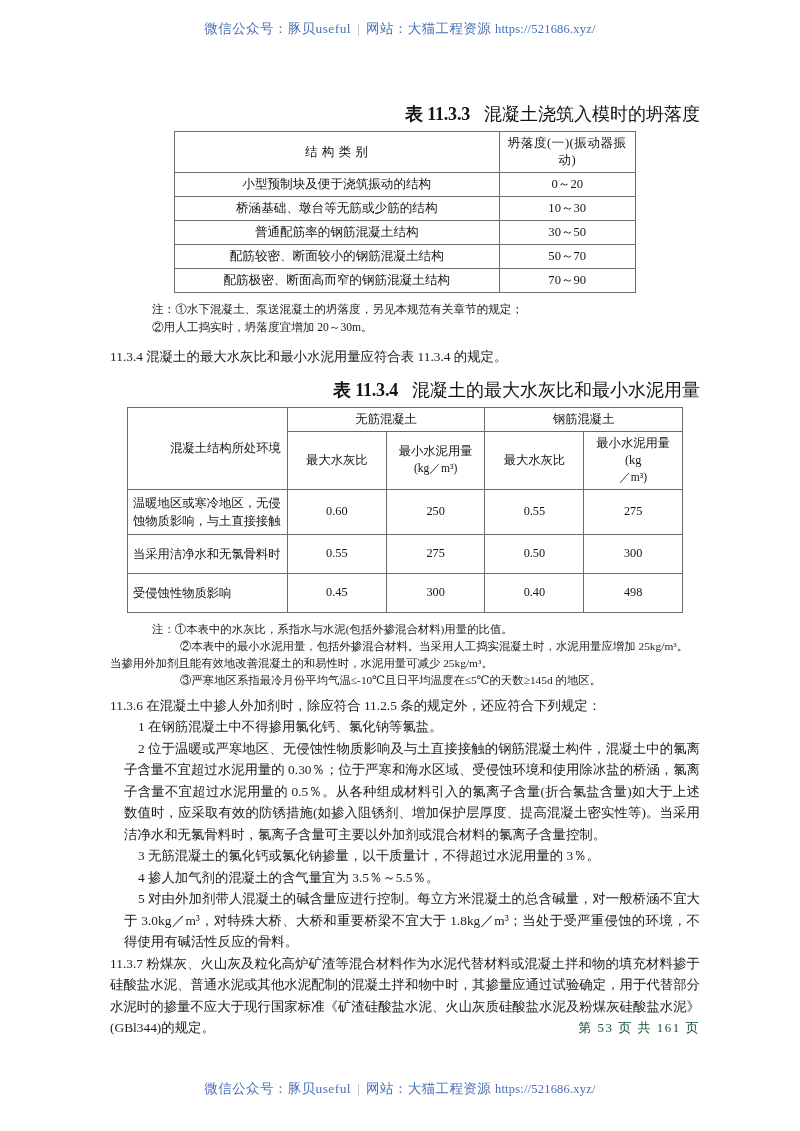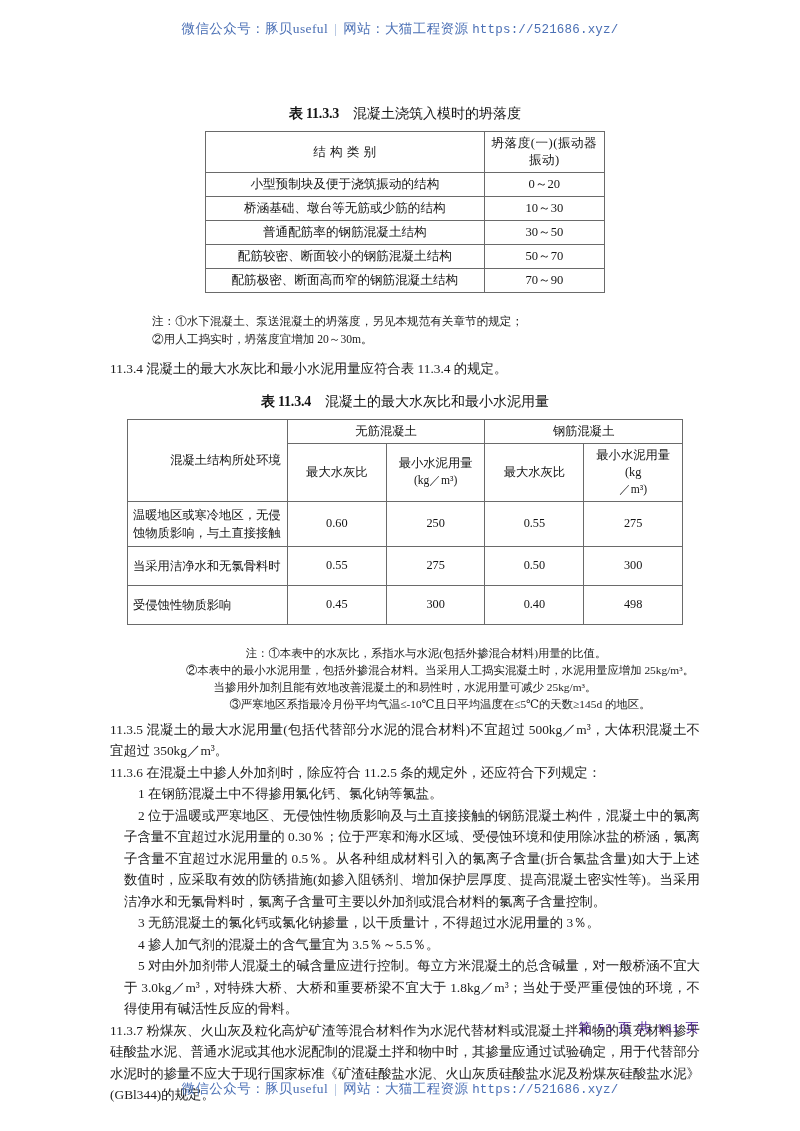--- a/index.html
+++ b/index.html
@@ -27,21 +27,21 @@
     left: 0;
     width: 800px;
     text-align: center;
     color: #4a6fb5;
     font-size: 13.5px;
     letter-spacing: 0.4px;
     white-space: nowrap;
     font-family: "Liberation Serif", "DejaVu Serif", serif;
   }
   .watermark .wm-url {
-    font-family: Liberation Mono, monospace;
+    font-family: Liberation Serif, serif;
     font-size: 12.5px;
     letter-spacing: 0.2px;
   }
   .watermark .wm-sep {
     color: #9db3d8;
     margin: 0 6px;
   }
   .watermark .wm-latin {
     font-family: "Liberation Serif", "DejaVu Serif", serif;
   }
@@ -65,22 +65,22 @@
     color: #1c1c1c;
   }
   p.para.indent-2 { text-indent: 28px; }
   p.para.sub { padding-left: 14px; text-indent: 14px; }
 
   .spacer-6 { height: 6px; }
   .spacer-10 { height: 10px; }
 
   
   .table-caption {
-    text-align: center;
-    font-size: 14px;
+    text-align: right;
+    font-size: 18px;
     line-height: 20px;
     margin: 12px 0 7px 0;
     color: #141414;
   }
   .table-caption .cap-num {
     font-weight: bold;
     letter-spacing: -0.2px;
   }
   .table-caption .cap-title { margin-left: 14px; }
 
@@ -96,43 +96,43 @@
     border: 1px solid #6a6a6a;
     padding: 3px 6px;
     text-align: center;
     font-weight: normal;
     vertical-align: middle;
     line-height: 17px;
   }
 
   
   #table-1133 {
-    width: 400px;
+    width: 462px;
     margin: 0 auto;
     border-radius: 26px;
   }
   #table-1133 td.t1-struct { width: 330px; }
   #table-1133 td.t1-slump { width: 130px; }
   #table-1133 tr.hdr td { letter-spacing: 0.5px; }
 
   
   .notes {
     font-size: 11.6px;
     line-height: 17.5px;
     color: #1c1c1c;
-    margin-top: 20px;
+    margin-top: 8px;
   }
   .notes .note-head {
     padding-left: 42px;
     text-indent: -42px;
   }
   .note-line { white-space: normal; }
   .note-line.hang { padding-left: 70px; }
   .note-line.flush { padding-left: 0; }
-  .notes-1134 { font-size: 11.4px; line-height: 17px; text-align: center; }
+  .notes-1134 { font-size: 11.4px; line-height: 17px; }
 
   
   #table-1134 {
     width: 556px;
     margin: 0 auto;
     font-size: 12.3px;
   }
   #table-1134 td.env-head {
     width: 168px;
     text-align: right;
@@ -151,21 +151,21 @@
   .footer {
     position: absolute;
     top: 1019px;
     left: 0;
     width: 800px;
     text-align: right;
     padding-right: 100px;
     box-sizing: border-box;
     font-size: 13px;
     letter-spacing: 1.5px;
-    color: #4c1d95;
+    color: #14532d;
   }
 </style>
 </head>
 <body>
 
 <div class="page">
 
   <div class="watermark" id="watermark-top">
     <span>微信公众号：</span><span class="wm-latin">豚贝useful</span><span class="wm-sep">|</span><span>网站：</span><span>大猫工程资源</span> <span class="wm-url">https://521686.xyz/</span>
   </div>
@@ -269,21 +269,20 @@
       <div class="note-line" style="padding-left:70px;text-indent:-28px;">
         <span>注：</span><span>①本表中的水灰比，系指水与水泥(包括外掺混合材料)用量的比值。</span>
       </div>
       <div class="note-line hang">②本表中的最小水泥用量，包括外掺混合材料。当采用人工捣实混凝土时，水泥用量应增加 25kg/m³。</div>
       <div class="note-line flush">当掺用外加剂且能有效地改善混凝土的和易性时，水泥用量可减少 25kg/m³。</div>
       <div class="note-line hang">③严寒地区系指最冷月份平均气温≤-10℃且日平均温度在≤5℃的天数≥145d 的地区。</div>
     </div>
 
     <div class="spacer-6"></div>
 
-    <p class="para">11.3.5 混凝土的最大水泥用量(包括代替部分水泥的混合材料)不宜超过 500kg／m³，大体积混凝土不宜超过 350kg／m³。</p>
 
     <p class="para">11.3.6 在混凝土中掺人外加剂时，除应符合 11.2.5 条的规定外，还应符合下列规定：</p>
     <p class="para sub">1 在钢筋混凝土中不得掺用氯化钙、氯化钠等氯盐。</p>
     <p class="para sub">2 位于温暖或严寒地区、无侵蚀性物质影响及与土直接接触的钢筋混凝土构件，混凝土中的氯离子含量不宜超过水泥用量的 0.30％；位于严寒和海水区域、受侵蚀环境和使用除冰盐的桥涵，氯离子含量不宜超过水泥用量的 0.5％。从各种组成材料引入的氯离子含量(折合氯盐含量)如大于上述数值时，应采取有效的防锈措施(如掺入阻锈剂、增加保护层厚度、提高混凝土密实性等)。当采用洁净水和无氯骨料时，氯离子含量可主要以外加剂或混合材料的氯离子含量控制。</p>
     <p class="para sub">3 无筋混凝土的氯化钙或氯化钠掺量，以干质量计，不得超过水泥用量的 3％。</p>
     <p class="para sub">4 掺人加气剂的混凝土的含气量宜为 3.5％～5.5％。</p>
     <p class="para sub">5 对由外加剂带人混凝土的碱含量应进行控制。每立方米混凝土的总含碱量，对一般桥涵不宜大于 3.0kg／m³，对特殊大桥、大桥和重要桥梁不宜大于 1.8kg／m³；当处于受严重侵蚀的环境，不得使用有碱活性反应的骨料。</p>
 
     <p class="para">11.3.7 粉煤灰、火山灰及粒化高炉矿渣等混合材料作为水泥代替材料或混凝土拌和物的填充材料掺于硅酸盐水泥、普通水泥或其他水泥配制的混凝土拌和物中时，其掺量应通过试验确定，用于代替部分水泥时的掺量不应大于现行国家标准《矿渣硅酸盐水泥、火山灰质硅酸盐水泥及粉煤灰硅酸盐水泥》(GBl344)的规定。</p>
 

